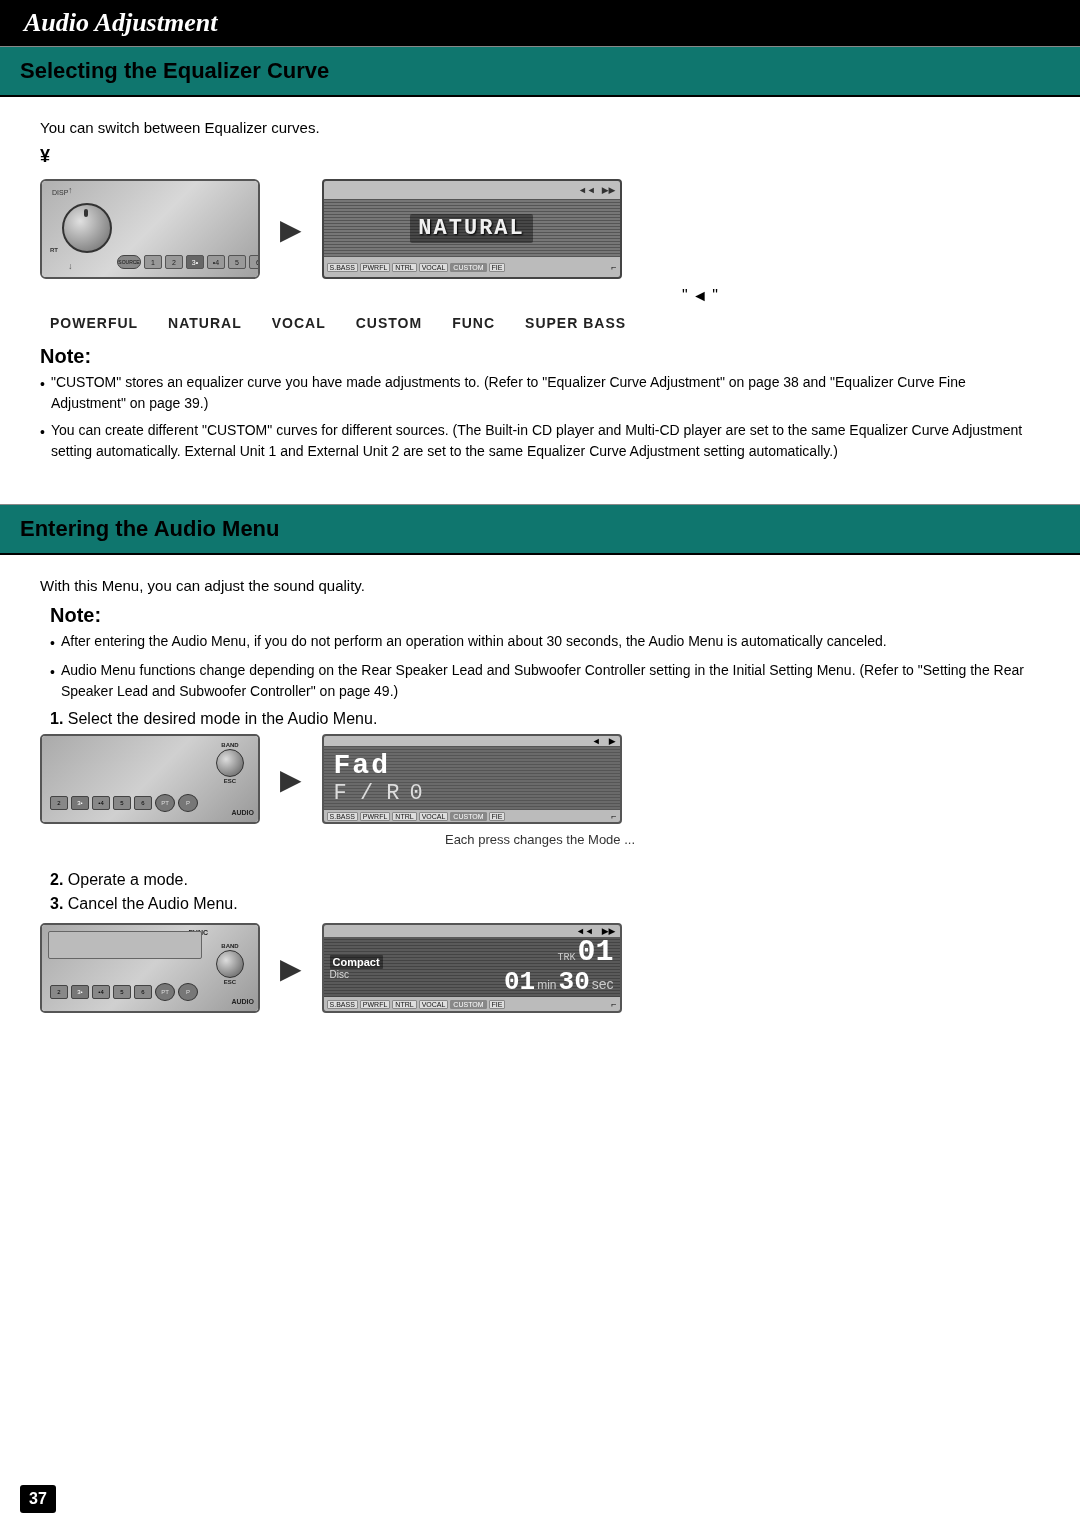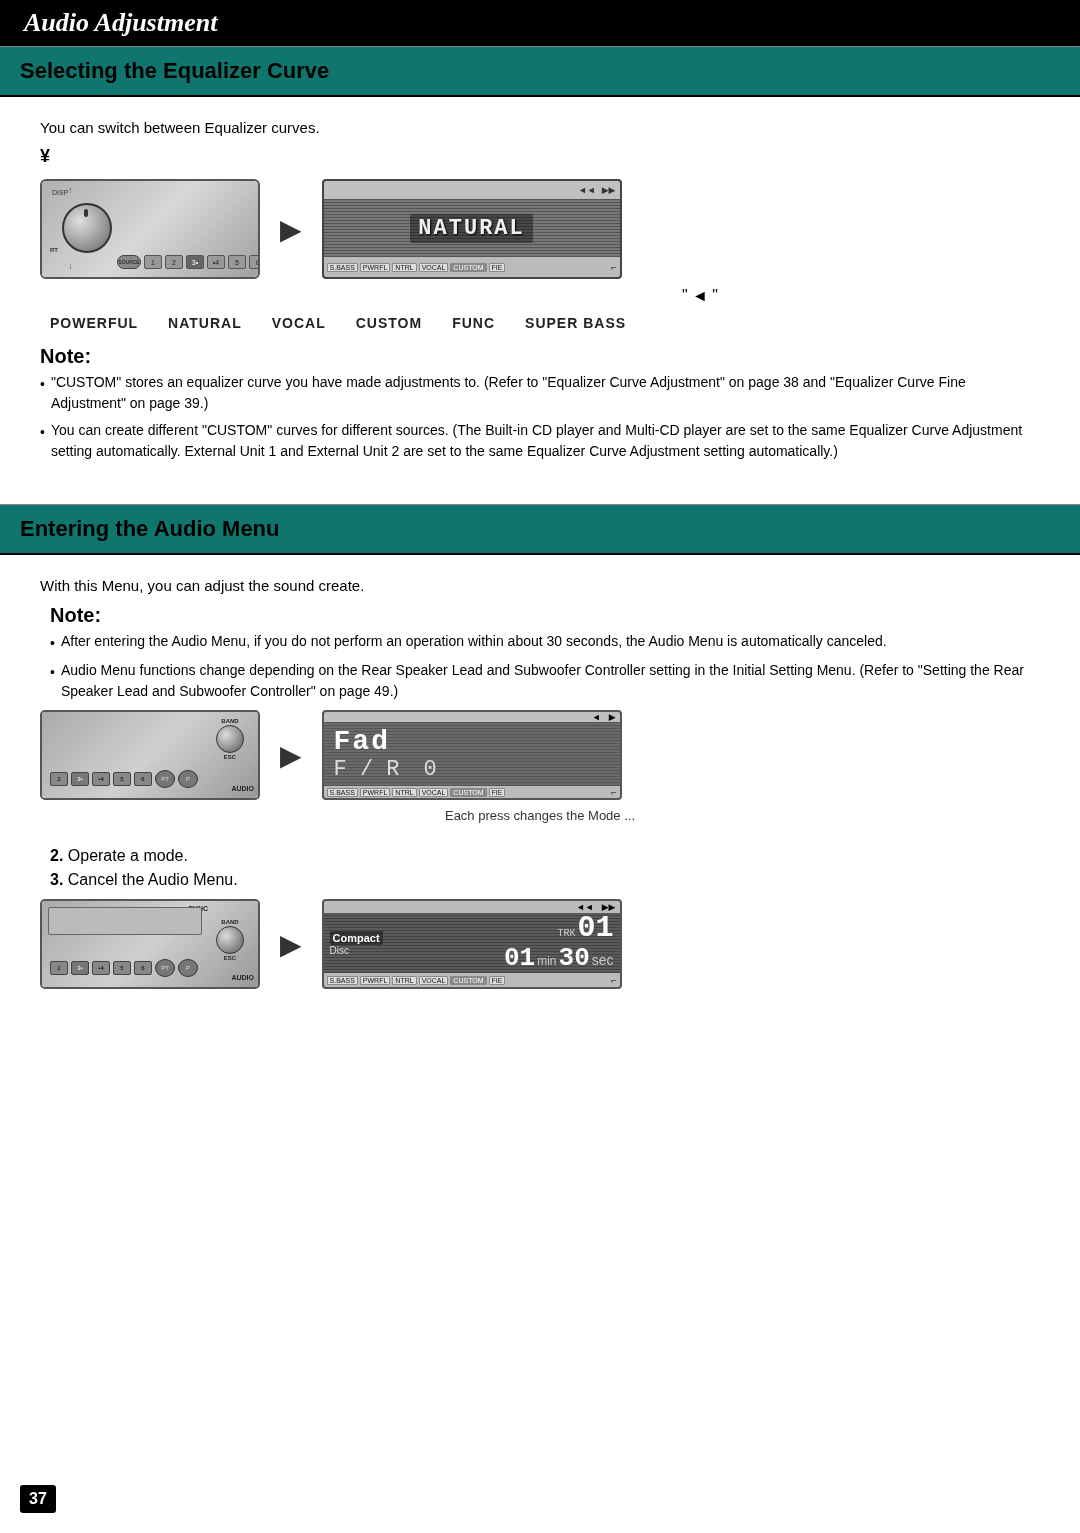--- a/index.html
+++ b/index.html
@@ -513,34 +513,38 @@
   </div>
 
 </div>
 
 <div class="section-header section2">
   <h2>Entering the Audio Menu</h2>
 </div>
 
 <div class="content">
 
-  <p class="intro-text">With this Menu, you can adjust the sound create.</p>
+  <p class="intro-text">With this Menu, you can adjust the sound quality.</p>
 
   <div class="note-section sub-note">
     <div class="note-label">Note:</div>
     <div class="note-item">
       <span class="bullet-dot">•</span>
       <span>After entering the Audio Menu, if you do not perform an operation within about 30 seconds, the Audio Menu is automatically canceled.</span>
     </div>
     <div class="note-item">
       <span class="bullet-dot">•</span>
       <span>Audio Menu functions change depending on the Rear Speaker Lead and Subwoofer Controller setting in the Initial Setting Menu. (Refer to "Setting the Rear Speaker Lead and Subwoofer Controller" on page 49.)</span>
     </div>
   </div>
 
+  <div class="numbered-step">
+    <span style="font-weight:bold;">1.</span>
+    <span>Select the desired mode in the Audio Menu.</span>
+  </div>
 
   <div class="image-row">
 
     <div class="device-audio">
       <div class="device-audio-inner">
 
         <div style="position:absolute; right:14px; top:6px; display:flex; flex-direction:column; align-items:center; gap:1px;">
           <span style="font-size:6px; color:#222; font-weight:bold;">BAND</span>
           <div style="width:28px; height:28px; border-radius:50%; background: radial-gradient(circle at 35% 35%, #ddd, #555); border:1px solid #333;"></div>
           <span style="font-size:6px; color:#222; font-weight:bold;">ESC</span>
@@ -564,21 +568,21 @@
 
     <div class="display-fad">
       <div class="fad-top">
         <span style="font-size:9px; margin-right:4px;">◄</span>
         <span style="font-size:9px;">▶</span>
       </div>
       <div class="fad-main">
         <div class="fad-text-large">
           <span>Fad</span>
         </div>
-        <div style="display:flex; align-items:center; gap:24px;">
+        <div style="display:flex; align-items:center; gap:10px;">
           <span class="fad-text-small">F / R</span>
           <span class="fad-text-small">0</span>
         </div>
       </div>
       <div class="fad-bottom">
         <span class="bottom-tag">S.BASS</span>
         <span class="bottom-tag">PWRFL</span>
         <span class="bottom-tag">NTRL</span>
         <span class="bottom-tag">VOCAL</span>
         <span class="bottom-tag bottom-tag-active">CUSTOM</span>

